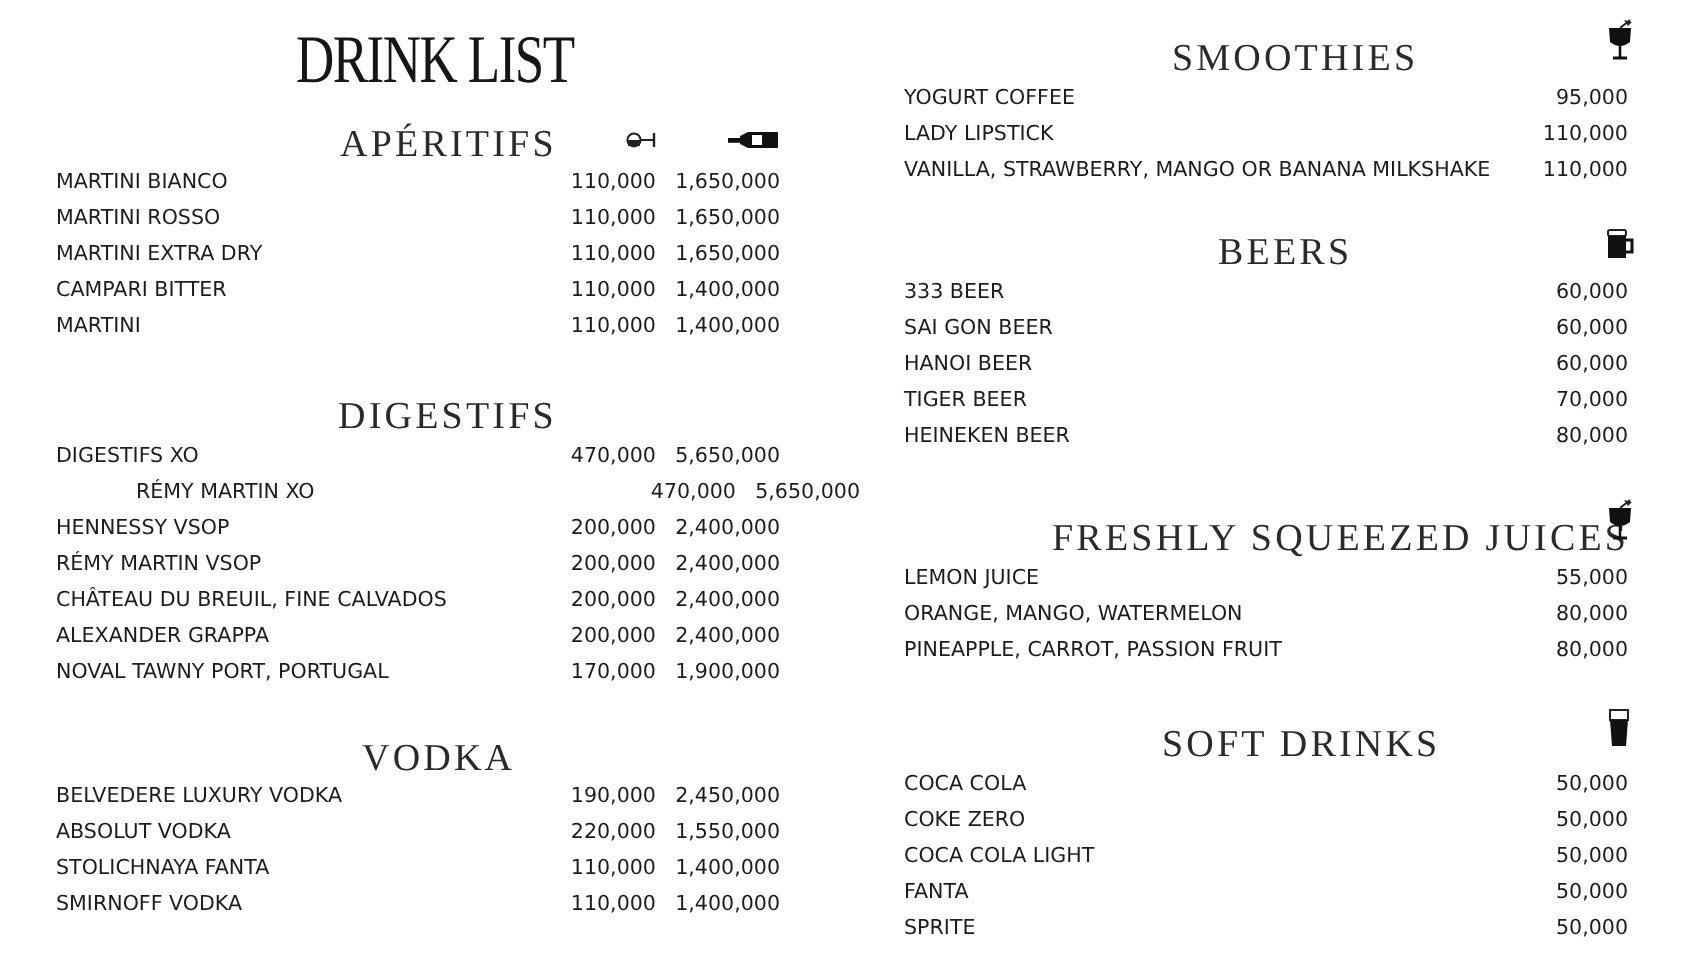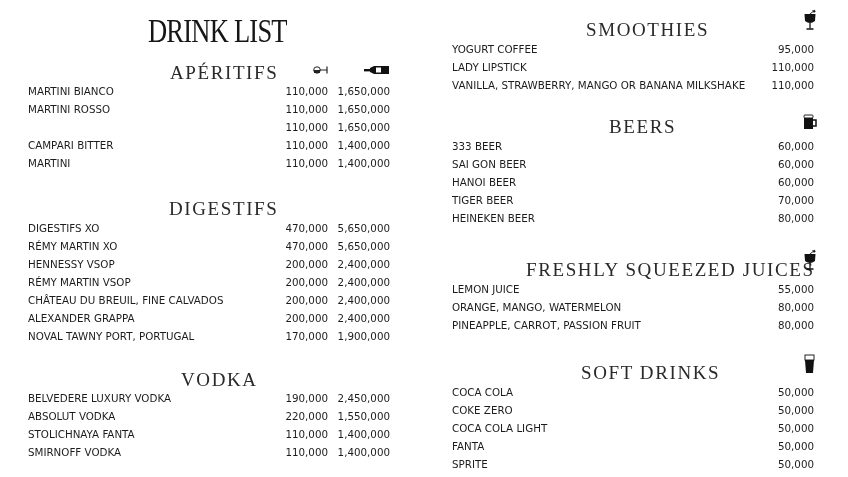--- a/index.html
+++ b/index.html
@@ -49,41 +49,42 @@
       <span class="name">MARTINI BIANCO</span>
       <span class="p1">110,000</span>
       <span class="p2">1,650,000</span>
     </div>
   <div class="row" style="top:100px;">
       <span class="name">MARTINI ROSSO</span>
       <span class="p1">110,000</span>
       <span class="p2">1,650,000</span>
     </div>
   <div class="row" style="top:118px;">
+      <span class="name">MARTINI EXTRA DRY</span>
       <span class="p1">110,000</span>
       <span class="p2">1,650,000</span>
     </div>
   <div class="row" style="top:136px;">
       <span class="name">CAMPARI BITTER</span>
       <span class="p1">110,000</span>
       <span class="p2">1,400,000</span>
     </div>
   <div class="row" style="top:154px;">
       <span class="name">MARTINI</span>
       <span class="p1">110,000</span>
       <span class="p2">1,400,000</span>
     </div>
 
   <div class="section-title" style="left:169px;top:198px;">DIGESTIFS</div>
   <div class="row" style="top:219px;">
       <span class="name">DIGESTIFS XO</span>
       <span class="p1">470,000</span>
       <span class="p2">5,650,000</span>
     </div>
-  <div class="row" style="top:237px;">
+  <div class="row" style="top:237px;margin-left:40px;">
       <span class="name">RÉMY MARTIN XO</span>
       <span class="p1">470,000</span>
       <span class="p2">5,650,000</span>
     </div>
   <div class="row" style="top:255px;">
       <span class="name">HENNESSY VSOP</span>
       <span class="p1">200,000</span>
       <span class="p2">2,400,000</span>
     </div>
   <div class="row" style="top:273px;">

